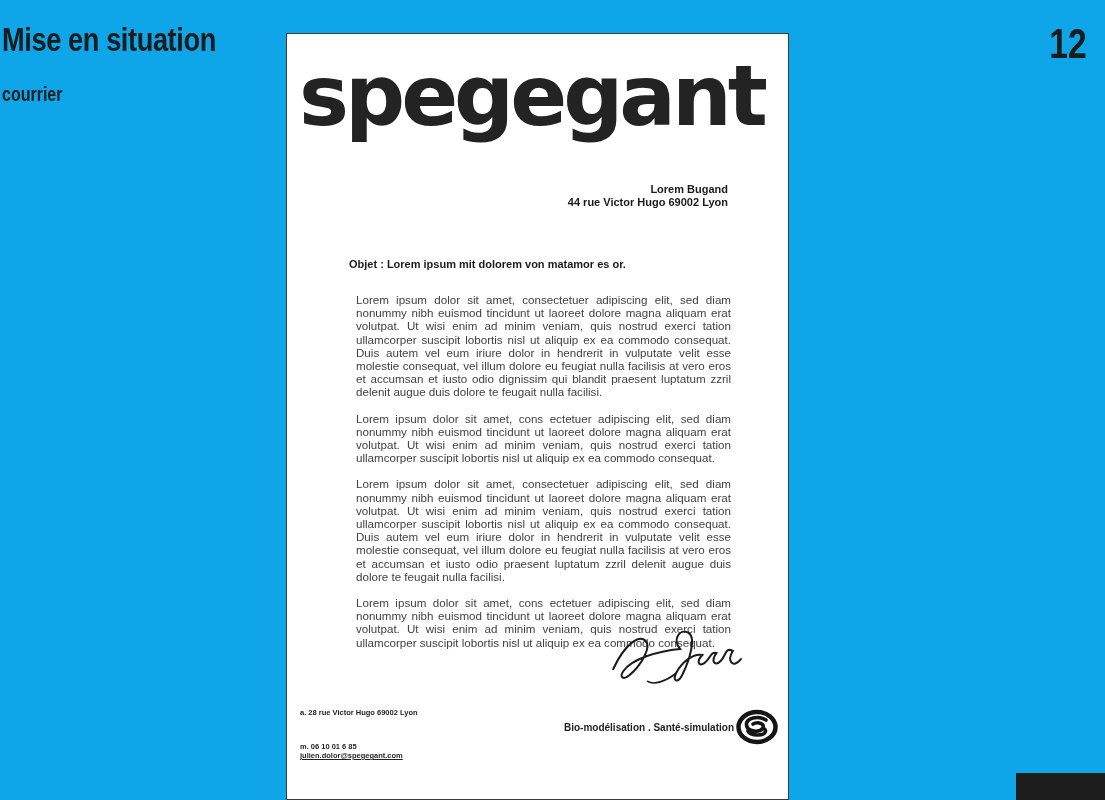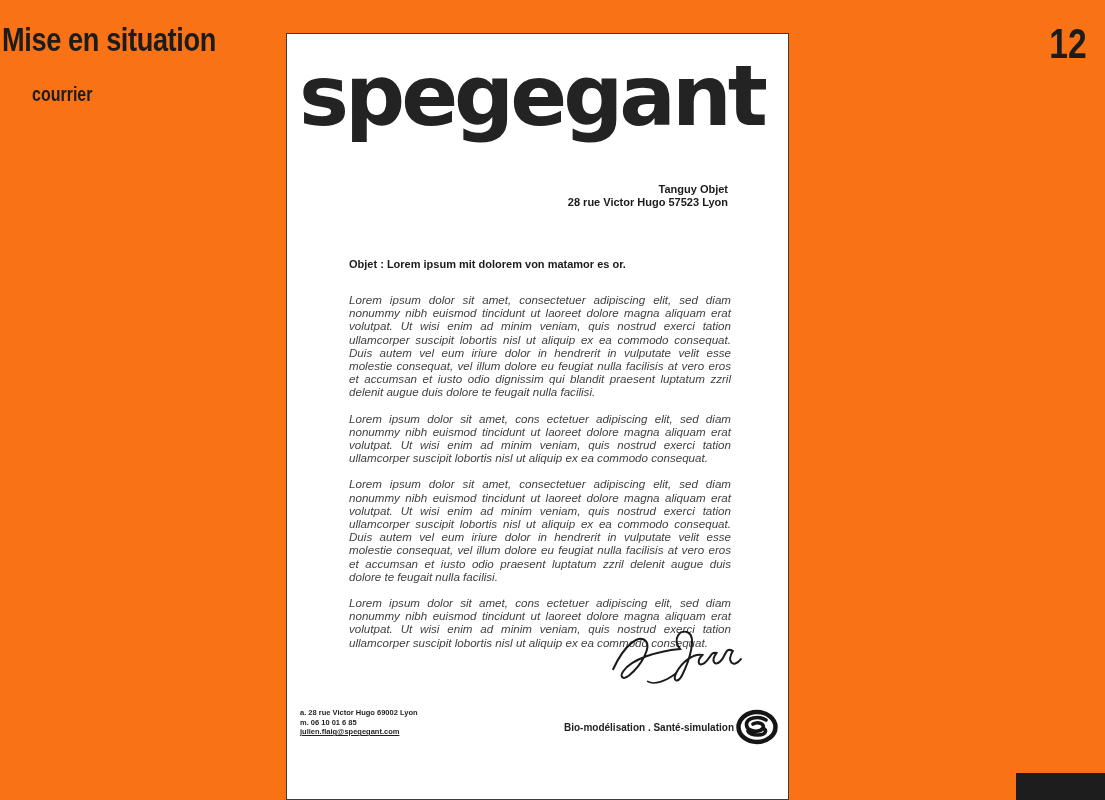--- a/index.html
+++ b/index.html
@@ -1,28 +1,28 @@
 <!DOCTYPE html>
 <html><head>
 <meta charset="utf-8">
 <style>
   html,body { margin:0; padding:0; }
   body { font-family:"Liberation Sans", sans-serif; }
   #stage {
     position:relative; width:1105px; height:800px;
-    background:#f97316; overflow:hidden;
+    background:#0ea5e9; overflow:hidden;
   }
   
   .display {
     font-family:"Liberation Sans", sans-serif;
     font-weight:900; color:#1c1c1c; white-space:nowrap;
   }
   .squeeze { display:inline-block; transform:scaleX(.8); transform-origin:left center; }
   #page-title    { position:absolute; left:2px;  top:20px; font-size:34px; letter-spacing:-.5px; }
-  #page-subtitle { position:absolute; left:2px;  top:83px; font-size:20px;margin-left:30px; }
+  #page-subtitle { position:absolute; left:2px;  top:83px; font-size:20px; }
   #page-number   { position:absolute; right:18px; top:20px; font-size:42px; }
   #page-number .squeeze { transform-origin:right center; }
   #corner-block  { position:absolute; right:0; bottom:0; width:89px; height:27px; background:#1d1d1d; }
 
   
   #paper {
     position:absolute; left:286px; top:33px; width:503px; height:767px;
     background:#ffffff; border:1px solid #3c3c3c; box-sizing:border-box;
   }
   #wordmark {
@@ -37,28 +37,28 @@
   }
   #subject {
     position:absolute; left:62px; top:224px;
     font-size:11px; font-weight:bold; color:#1b1b1b;
   }
   #body-text {
     position:absolute; left:62px; top:259px; width:382px;
     font-size:11.6px; line-height:13.2px; text-align:justify;
     color:#3f3f3f;
   }
-  #body-text p { margin:0 0 13px 0;font-style:italic; }
+  #body-text p { margin:0 0 13px 7px; }
   #signature { position:absolute; left:318px; top:590px; width:142px; height:62px; }
 
   .letter-footer-left {
     position:absolute; left:13px; top:674px;
     font-size:7.5px; line-height:9.5px; font-weight:bold; color:#1f1f1f;
   }
-  .letter-footer-left .addr { margin-bottom:0; }
+  .letter-footer-left .addr { margin-bottom:24px; }
   .letter-footer-left .email { text-decoration:underline; cursor:pointer; }
   #tagline {
     position:absolute; right:54px; top:688px;
     font-size:10px; font-weight:bold; color:#1f1f1f; white-space:nowrap;
   }
   #brand-mark { position:absolute; right:10px; top:671px; width:42px; height:44px; }
 </style>
 </head>
 <body>
 
@@ -73,42 +73,42 @@
   <div id="page-number" class="display">
     <span class="squeeze">12</span>
   </div>
   <div id="corner-block"></div>
 
   <div id="paper">
 
     <div id="wordmark">spegegant</div>
 
     <div id="recipient">
-      <div>Tanguy Objet</div>
-      <div>28 rue Victor Hugo 57523 Lyon</div>
+      <div>Lorem Bugand</div>
+      <div>44 rue Victor Hugo 69002 Lyon</div>
     </div>
 
     <div id="subject">Objet : Lorem ipsum mit dolorem von matamor es or.</div>
 
     <div id="body-text">
       <p>Lorem ipsum dolor sit amet, consectetuer adipiscing elit, sed diam nonummy nibh euismod tincidunt ut laoreet dolore magna aliquam erat volutpat. Ut wisi enim ad minim veniam, quis nostrud exerci tation ullamcorper suscipit lobortis nisl ut aliquip ex ea commodo consequat. Duis autem vel eum iriure dolor in hendrerit in vulputate velit esse molestie consequat, vel illum dolore eu feugiat nulla facilisis at vero eros et accumsan et iusto odio dignissim qui blandit praesent luptatum zzril delenit augue duis dolore te feugait nulla facilisi.</p>
       <p>Lorem ipsum dolor sit amet, cons ectetuer adipiscing elit, sed diam nonummy nibh euismod tincidunt ut laoreet dolore magna aliquam erat volutpat. Ut wisi enim ad minim veniam, quis nostrud exerci tation ullamcorper suscipit lobortis nisl ut aliquip ex ea commodo consequat.</p>
       <p>Lorem ipsum dolor sit amet, consectetuer adipiscing elit, sed diam nonummy nibh euismod tincidunt ut laoreet dolore magna aliquam erat volutpat. Ut wisi enim ad minim veniam, quis nostrud exerci tation ullamcorper suscipit lobortis nisl ut aliquip ex ea commodo consequat. Duis autem vel eum iriure dolor in hendrerit in vulputate velit esse molestie consequat, vel illum dolore eu feugiat nulla facilisis at vero eros et accumsan et iusto odio praesent luptatum zzril delenit augue duis dolore te feugait nulla facilisi.</p>
       <p>Lorem ipsum dolor sit amet, cons ectetuer adipiscing elit, sed diam nonummy nibh euismod tincidunt ut laoreet dolore magna aliquam erat volutpat. Ut wisi enim ad minim veniam, quis nostrud exerci tation ullamcorper suscipit lobortis nisl ut aliquip ex ea commodo consequat.</p>
     </div>
 
     <svg id="signature" viewBox="0 0 140 60" xmlns="http://www.w3.org/2000/svg">
       <path d="M8 44 C 20 18, 34 10, 40 16 C 46 22, 36 40, 24 50 C 18 55, 14 52, 18 46 C 26 34, 52 26, 74 24 C 66 14, 74 4, 82 8 C 90 12, 84 34, 76 50 C 72 58, 66 56, 70 48 C 76 36, 88 28, 96 30 C 90 36, 92 42, 98 38 C 104 34, 104 26, 110 28 C 104 36, 108 42, 114 36 C 120 30, 118 22, 126 26 C 120 36, 126 44, 134 34" stroke="#1b1b1b" stroke-width="2" fill="none" stroke-linecap="round"></path>
       <path d="M70 48 C 60 56, 48 60, 42 56" stroke="#1b1b1b" stroke-width="1.6" fill="none" stroke-linecap="round"></path>
     </svg>
 
     <div class="letter-footer-left">
       <div class="addr">a. 28 rue Victor Hugo 69002 Lyon</div>
       <div>m. 06 10 01 6 85</div>
-      <div class="email">julien.flaig@spegegant.com</div>
+      <div class="email">julien.dolor@spegegant.com</div>
     </div>
 
     <div id="tagline">Bio-modélisation . Santé-simulation</div>
 
     <svg id="brand-mark" viewBox="0 0 42 44" xmlns="http://www.w3.org/2000/svg">
       <ellipse cx="21" cy="22" rx="18.5" ry="15" fill="none" stroke="#151515" stroke-width="4.5"></ellipse>
       <path d="M30 15 C 22 10, 10 13, 10.5 20 C 11 27, 24 28, 27 23 C 29 19, 22 16, 17 19 M27 23 C 31 25, 30.5 30, 22 30 C 17 30, 13 28.5, 12 26" fill="none" stroke="#151515" stroke-width="3.6" stroke-linecap="round"></path>
     </svg>
 
   </div>

